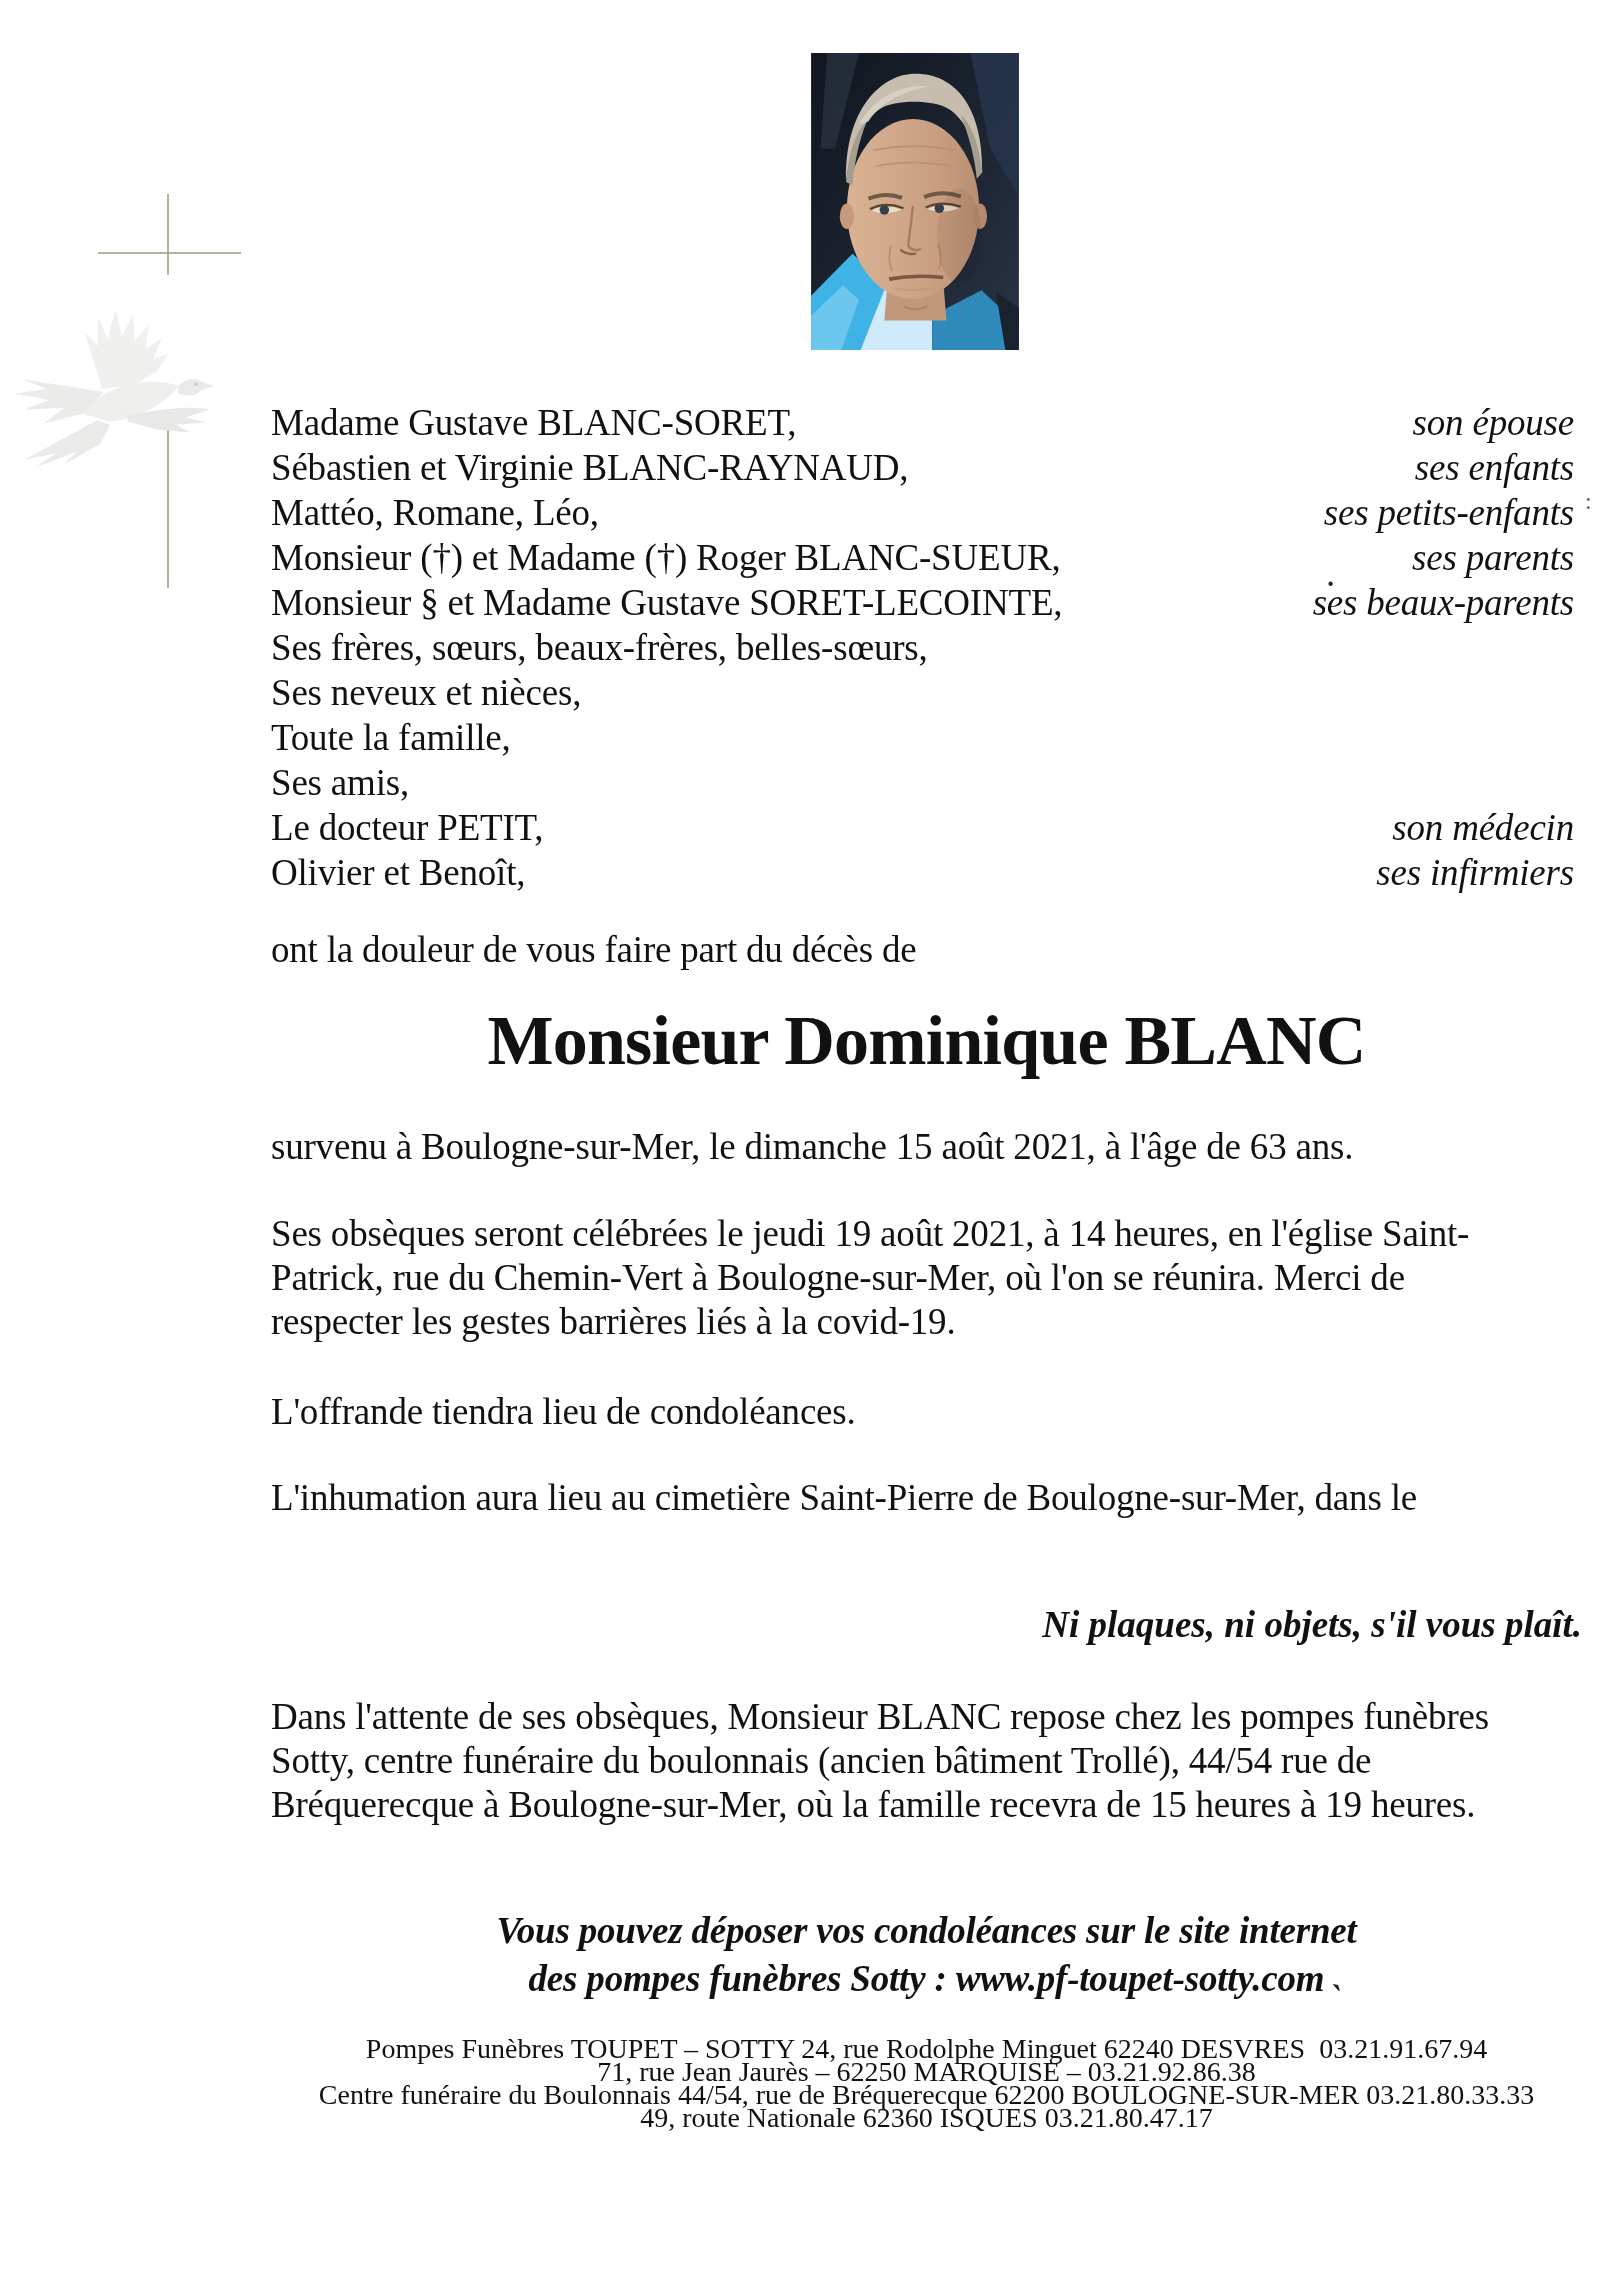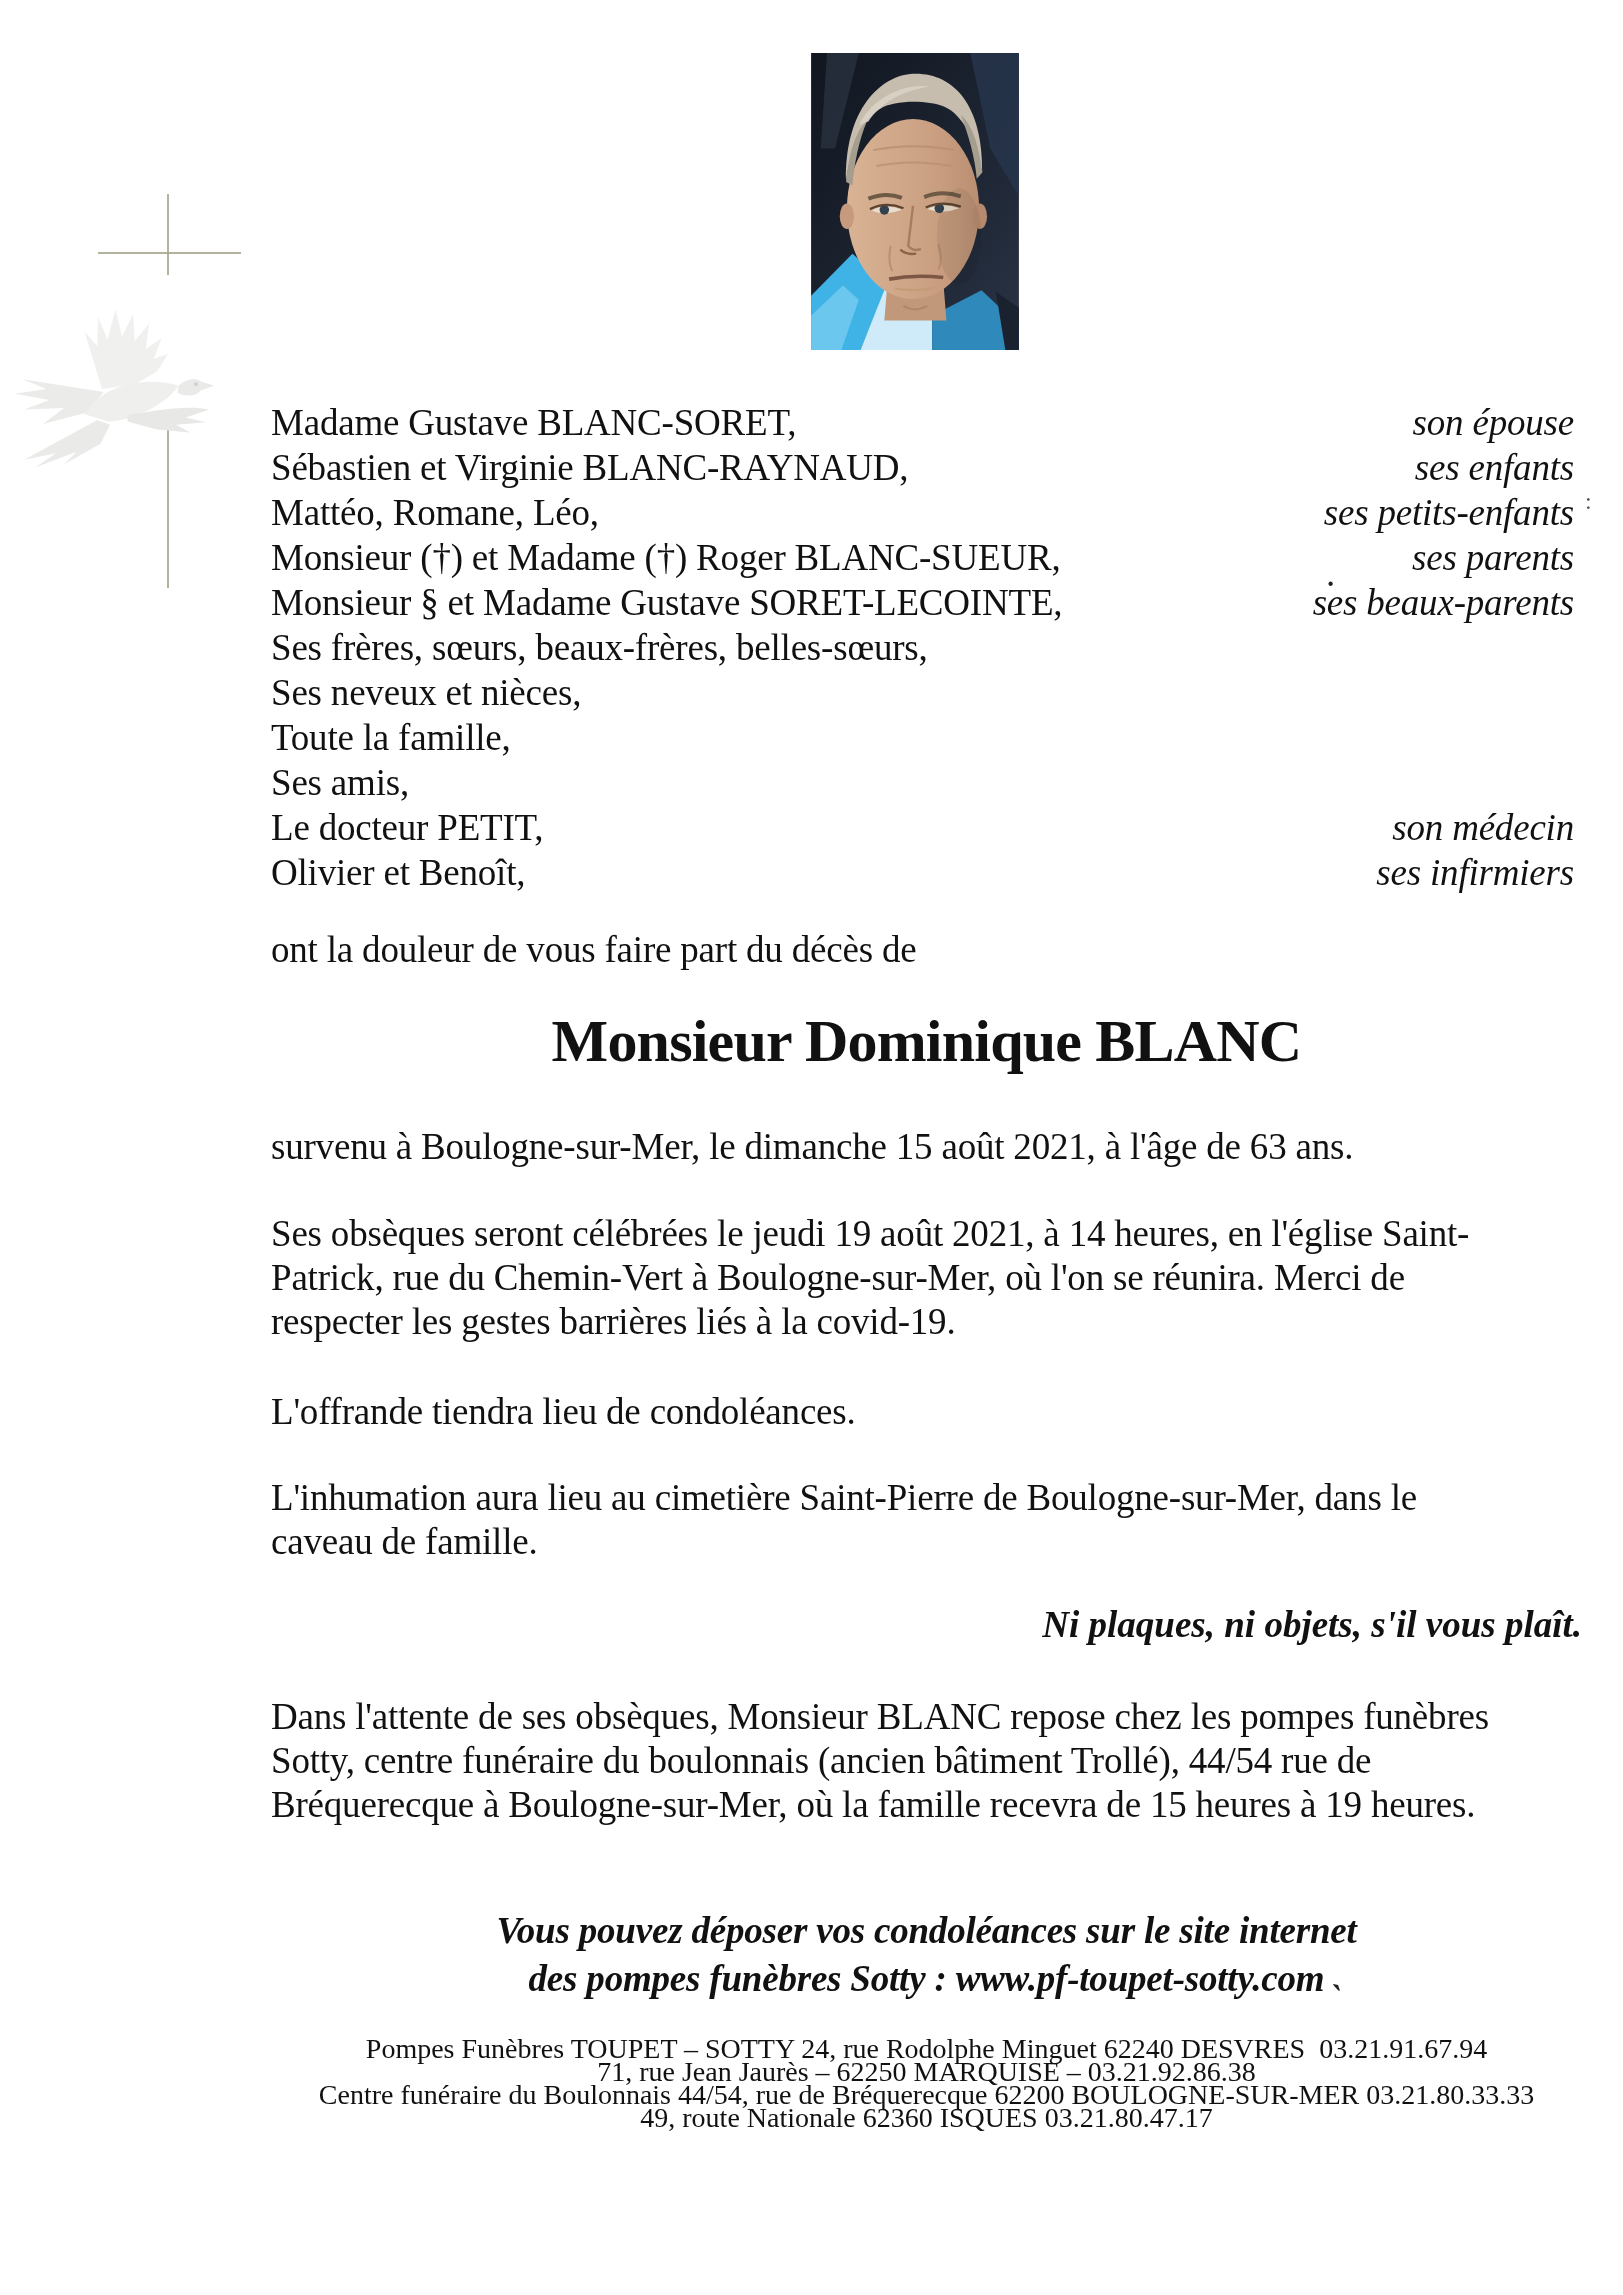--- a/index.html
+++ b/index.html
@@ -15,21 +15,21 @@
   
   .photo{left:811px;top:53px;width:208px;height:297px;}
   .photo svg{display:block;width:100%;height:100%;}
   
   .col{position:absolute;left:271px;width:1311px;}
   .body-size{font-size:37px;letter-spacing:-0.2px;}
   .family{top:400px;width:1303px;font-size:37px;line-height:45px;}
   .frow{display:flex;justify-content:space-between;align-items:baseline;}
   .frel{font-style:italic;}
   .intro{top:928px;line-height:44px;}
-  .title{top:1003px;text-align:center;font-size:60px;line-height:76px;font-weight:bold;
+  .title{top:1003px;text-align:center;font-size:70px;line-height:76px;font-weight:bold;
          letter-spacing:-0.8px;margin:0;}
   .survenu{top:1125px;line-height:44px;}
   .para{line-height:44px;}
   .jline{white-space:nowrap;}
   .p-obseques{top:1212px;}
   .p-offrande{top:1390px;}
   .p-inhumation{top:1476px;}
   .notice{top:1603px;text-align:right;font-style:italic;font-weight:bold;font-size:37px;line-height:44px;}
   .p-attente{top:1695px;}
   .site{top:1907px;text-align:center;font-style:italic;font-weight:bold;font-size:37px;line-height:48px;letter-spacing:-0.2px;}
@@ -186,21 +186,20 @@
   <div class="col para p-obseques body-size">
     <div class="jline" style="word-spacing: 0px;">Ses obsèques seront célébrées le jeudi 19 août 2021, à 14 heures, en l'église Saint-</div>
     <div class="jline" style="word-spacing: 0px;">Patrick, rue du Chemin-Vert à Boulogne-sur-Mer, où l'on se réunira. Merci de</div>
     <div>respecter les gestes barrières liés à la covid-19.</div>
   </div>
 
   <div class="col para p-offrande body-size">L'offrande tiendra lieu de condoléances.</div>
 
   <div class="col para p-inhumation body-size">
     <div class="jline" style="word-spacing: 0px;">L'inhumation aura lieu au cimetière Saint-Pierre de Boulogne-sur-Mer, dans le</div>
-    <div>caveau de famille.</div>
   </div>
 
   <div class="col notice">Ni plaques, ni objets, s'il vous plaît.</div>
 
   <div class="col para p-attente body-size">
     <div class="jline" style="word-spacing: 0px;">Dans l'attente de ses obsèques, Monsieur BLANC repose chez les pompes funèbres</div>
     <div class="jline" style="word-spacing: 0px;">Sotty, centre funéraire du boulonnais (ancien bâtiment Trollé), 44/54 rue de</div>
     <div>Bréquerecque à Boulogne-sur-Mer, où la famille recevra de 15 heures à 19 heures.</div>
   </div>
 

